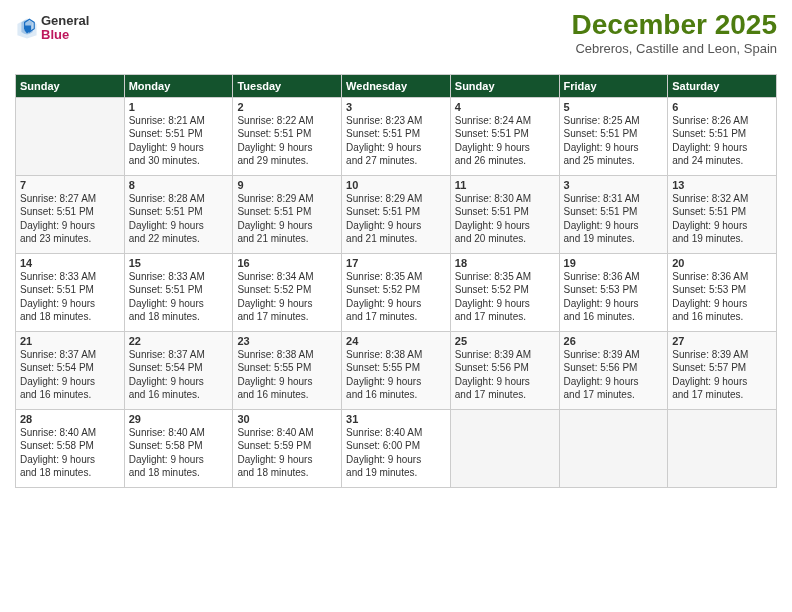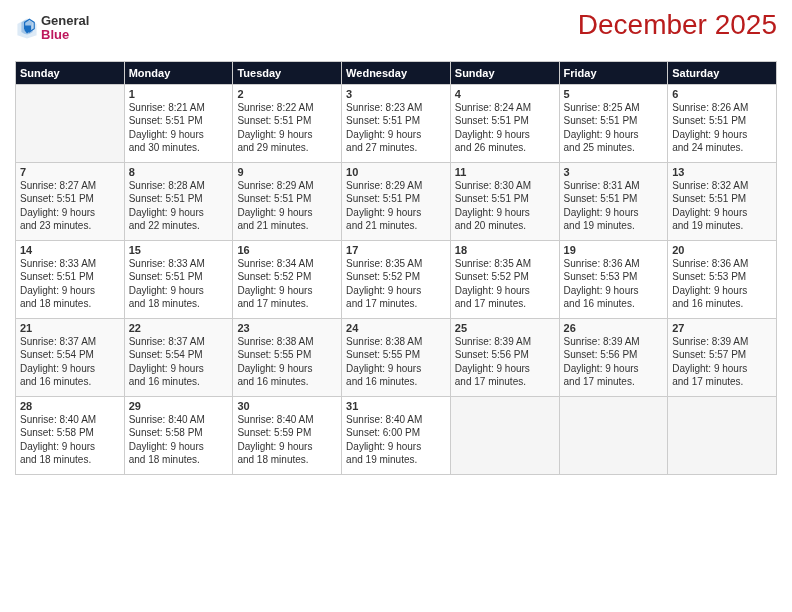--- a/index.html
+++ b/index.html
@@ -45,35 +45,35 @@
     .logo-icon {
       width: 24px;
       height: 24px;
       margin-right: 2px;
     }
     .title-block {
       text-align: right;
     }
     .main-title {
       font-size: 28px;
-      font-weight: normal;
-      color: #b91c1c;
+      font-weight: bold;
+      color: #4d7c0f;
       line-height: 1.1;
     }
     .subtitle {
       font-size: 13px;
       color: #555;
     }
     .calendar-table {
       width: 100%;
       border-collapse: collapse;
       table-layout: fixed;
     }
     .calendar-table th {
-      background-color: #0f172a;
+      background-color: #14532d;
       color: #fff;
       font-size: 11px;
       font-weight: bold;
       padding: 5px 4px;
       text-align: left;
       border: 1px solid #ccc;
     }
     .calendar-table td {
       border: 1px solid #ccc;
       vertical-align: top;
@@ -114,20 +114,21 @@
         <path d="M12,12 L20,12 L20,18 L15,22 L12,18 Z" fill="#1a6fc4"></path>
         <polygon points="18,4 24,8 24,16 18,20 12,16 12,8" fill="none" stroke="#1a6fc4" stroke-width="1.5"></polygon>
       </svg>
       <div class="logo-text">
         <span class="logo-general">General</span>
         <span class="logo-blue">Blue</span>
       </div>
     </div>
     <div class="title-block">
       <div class="main-title">December 2025</div>
+      <div class="subtitle">Cebreros, Castille and Leon, Spain</div>
     </div>
   </div>
 
   <table class="calendar-table">
     <thead>
       <tr>
         <th>Sunday</th>
         <th>Monday</th>
         <th>Tuesday</th>
         <th>Wednesday</th>

